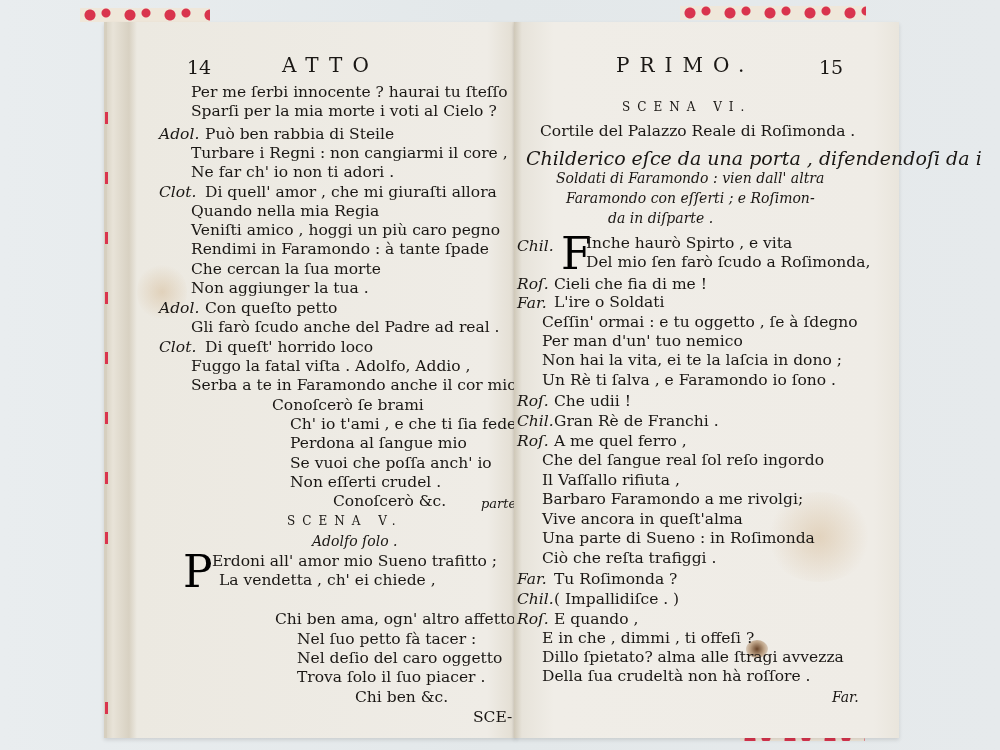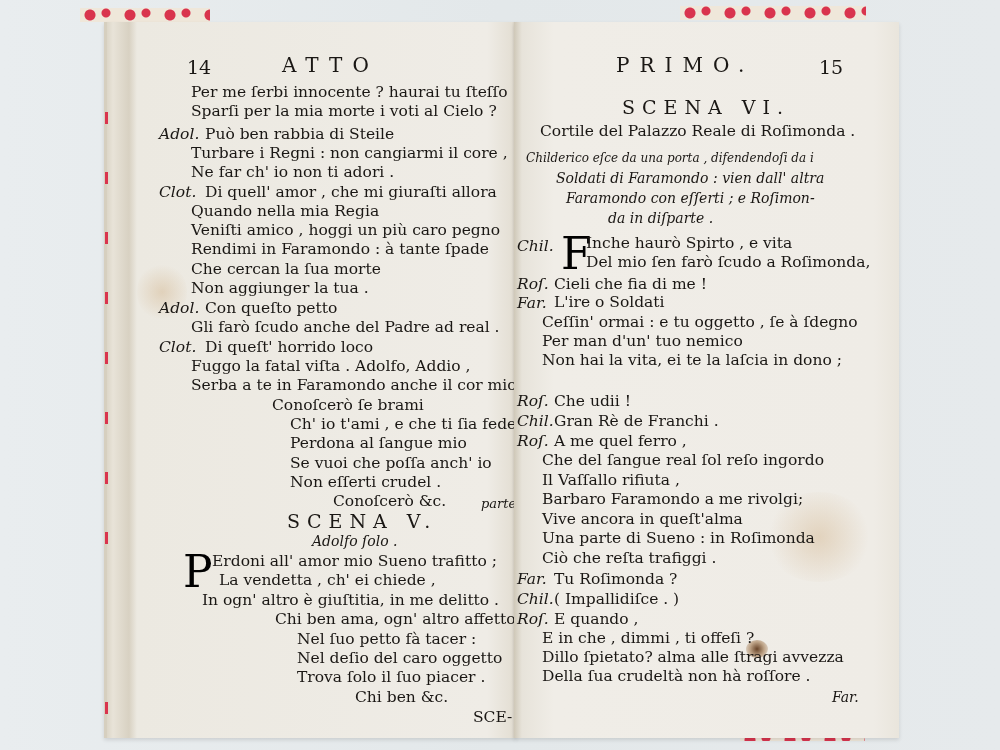--- a/index.html
+++ b/index.html
@@ -39,21 +39,21 @@
   }
   .stitch {
     position:absolute; left:-2px; width:3px; height:12px; background:#d9344e;
   }
   .txt {
     position:absolute; color:#1a1714; white-space:nowrap;
     font-size:15.5px; line-height:19.5px;
   }
   .ital { font-style:italic; }
   .hdr { letter-spacing:10px; font-size:20px; }
-  .scena { letter-spacing:7px; font-size:19px; }
+  .scena { letter-spacing:7px; font-size:12px; }
   .drop { font-size:44px; line-height:40px; position:absolute; }
   .spk { position:absolute; font-style:italic; }
   .stain {
     position:absolute; border-radius:50%;
     background: radial-gradient(circle, rgba(90,50,20,0.9) 0%, rgba(140,90,40,0.5) 50%, rgba(200,160,110,0) 100%);
   }
   .foxing {
     position:absolute; border-radius:50%;
     background: radial-gradient(circle, rgba(210,180,140,0.45) 0%, rgba(210,180,140,0) 70%);
   }
@@ -112,58 +112,58 @@
     <span class="txt" style="left:183px;top:451px">Non eſſerti crudel .</span>
     <span class="txt" style="left:226px;top:470px">Conoſcerò &amp;c.</span>
     <span class="txt ital" style="left:374px;top:472px;font-size:13px">parte.</span>
 
     <span class="txt scena" style="left:180px;top:490px">SCENA V.</span>
     <span class="txt ital" style="left:205px;top:510px;font-size:14px">Adolfo ſolo .</span>
 
     <span class="drop" style="left:76px;top:530px">P</span>
     <span class="txt" style="left:105px;top:530px">Erdoni all' amor mio Sueno trafitto ;</span>
     <span class="txt" style="left:112px;top:549px">La vendetta , ch' ei chiede ,</span>
-    <span class="txt" style="left:95px;top:569px">In ogn' altro è giuſtitia, in me delitto .</span>
 
     <span class="txt" style="left:168px;top:588px">Chi ben ama, ogn' altro affetto</span>
     <span class="txt" style="left:190px;top:608px">Nel ſuo petto fà tacer :</span>
     <span class="txt" style="left:190px;top:627px">Nel deſio del caro oggetto</span>
     <span class="txt" style="left:190px;top:646px">Trova ſolo il ſuo piacer .</span>
     <span class="txt" style="left:248px;top:666px">Chi ben &amp;c.</span>
 
     <span class="txt" style="left:366px;top:686px">SCE-</span>
   </div>
 
   <div class="page page-right">
     <div class="foxing" style="left:250px;top:470px;width:110px;height:90px"></div>
     <div class="stain" style="left:232px;top:618px;width:22px;height:18px"></div>
 
     <span class="txt hdr" style="left:102px;top:34px">PRIMO.</span>
     <span class="txt" style="left:305px;top:36px;font-size:19px">15</span>
 
     <span class="txt scena" style="left:108px;top:76px">SCENA VI.</span>
     <span class="txt" style="left:26px;top:100px">Cortile del Palazzo Reale di Roſimonda .</span>
 
-    <span class="txt ital" style="left:12px;top:127px;font-size:12px">Childerico eſce da una porta , difendendoſi da i</span>
+    <span class="txt ital" style="left:12px;top:127px;font-size:19px">Childerico eſce da una porta , difendendoſi da i</span>
     <span class="txt ital" style="left:42px;top:147px;font-size:14px">Soldati di Faramondo : vien dall' altra</span>
     <span class="txt ital" style="left:52px;top:167px;font-size:14px">Faramondo con eſſerti ; e Roſimon-</span>
     <span class="txt ital" style="left:94px;top:187px;font-size:14px">da in diſparte .</span>
 
     <span class="spk txt" style="left:3px;top:215px">Chil.</span>
     <span class="drop" style="left:47px;top:212px">F</span>
     <span class="txt" style="left:72px;top:212px">Inche haurò Spirto , e vita</span>
     <span class="txt" style="left:72px;top:231px">Del mio ſen farò ſcudo a Roſimonda,</span>
 
     <span class="spk txt" style="left:3px;top:253px">Roſ.</span>
     <span class="txt" style="left:40px;top:253px">Cieli che fia di me !</span>
     <span class="spk txt" style="left:3px;top:272px">Far.</span>
     <span class="txt" style="left:40px;top:271px">L'ire o Soldati</span>
     <span class="txt" style="left:28px;top:291px">Ceſſin' ormai : e tu oggetto , ſe à ſdegno</span>
     <span class="txt" style="left:28px;top:310px">Per man d'un' tuo nemico</span>
     <span class="txt" style="left:28px;top:329px">Non hai la vita, ei te la laſcia in dono ;</span>
+    <span class="txt" style="left:28px;top:349px">Un Rè ti ſalva , e Faramondo io ſono .</span>
 
     <span class="spk txt" style="left:3px;top:370px">Roſ.</span>
     <span class="txt" style="left:40px;top:370px">Che udii !</span>
     <span class="spk txt" style="left:3px;top:390px">Chil.</span>
     <span class="txt" style="left:40px;top:390px">Gran Rè de Franchi .</span>
     <span class="spk txt" style="left:3px;top:410px">Roſ.</span>
     <span class="txt" style="left:40px;top:410px">A me quel ferro ,</span>
     <span class="txt" style="left:28px;top:429px">Che del ſangue real ſol reſo ingordo</span>
     <span class="txt" style="left:28px;top:449px">Il Vaſſallo rifiuta ,</span>
     <span class="txt" style="left:28px;top:468px">Barbaro Faramondo a me rivolgi;</span>

